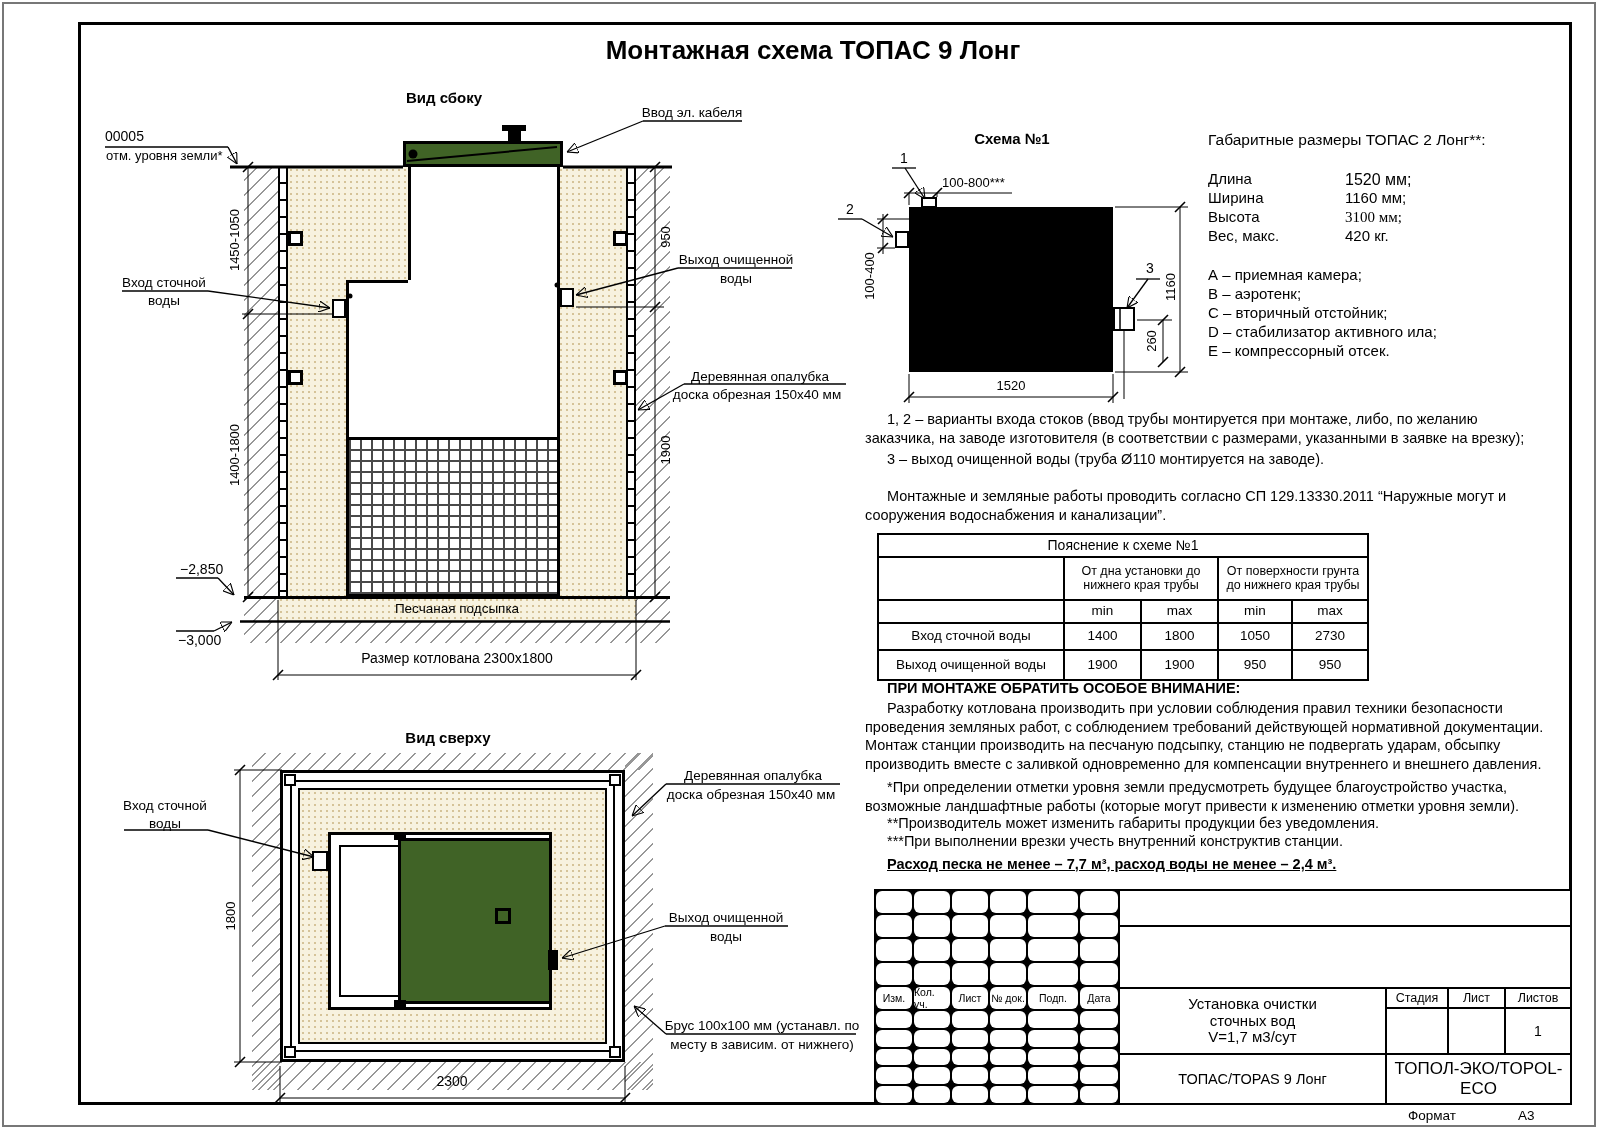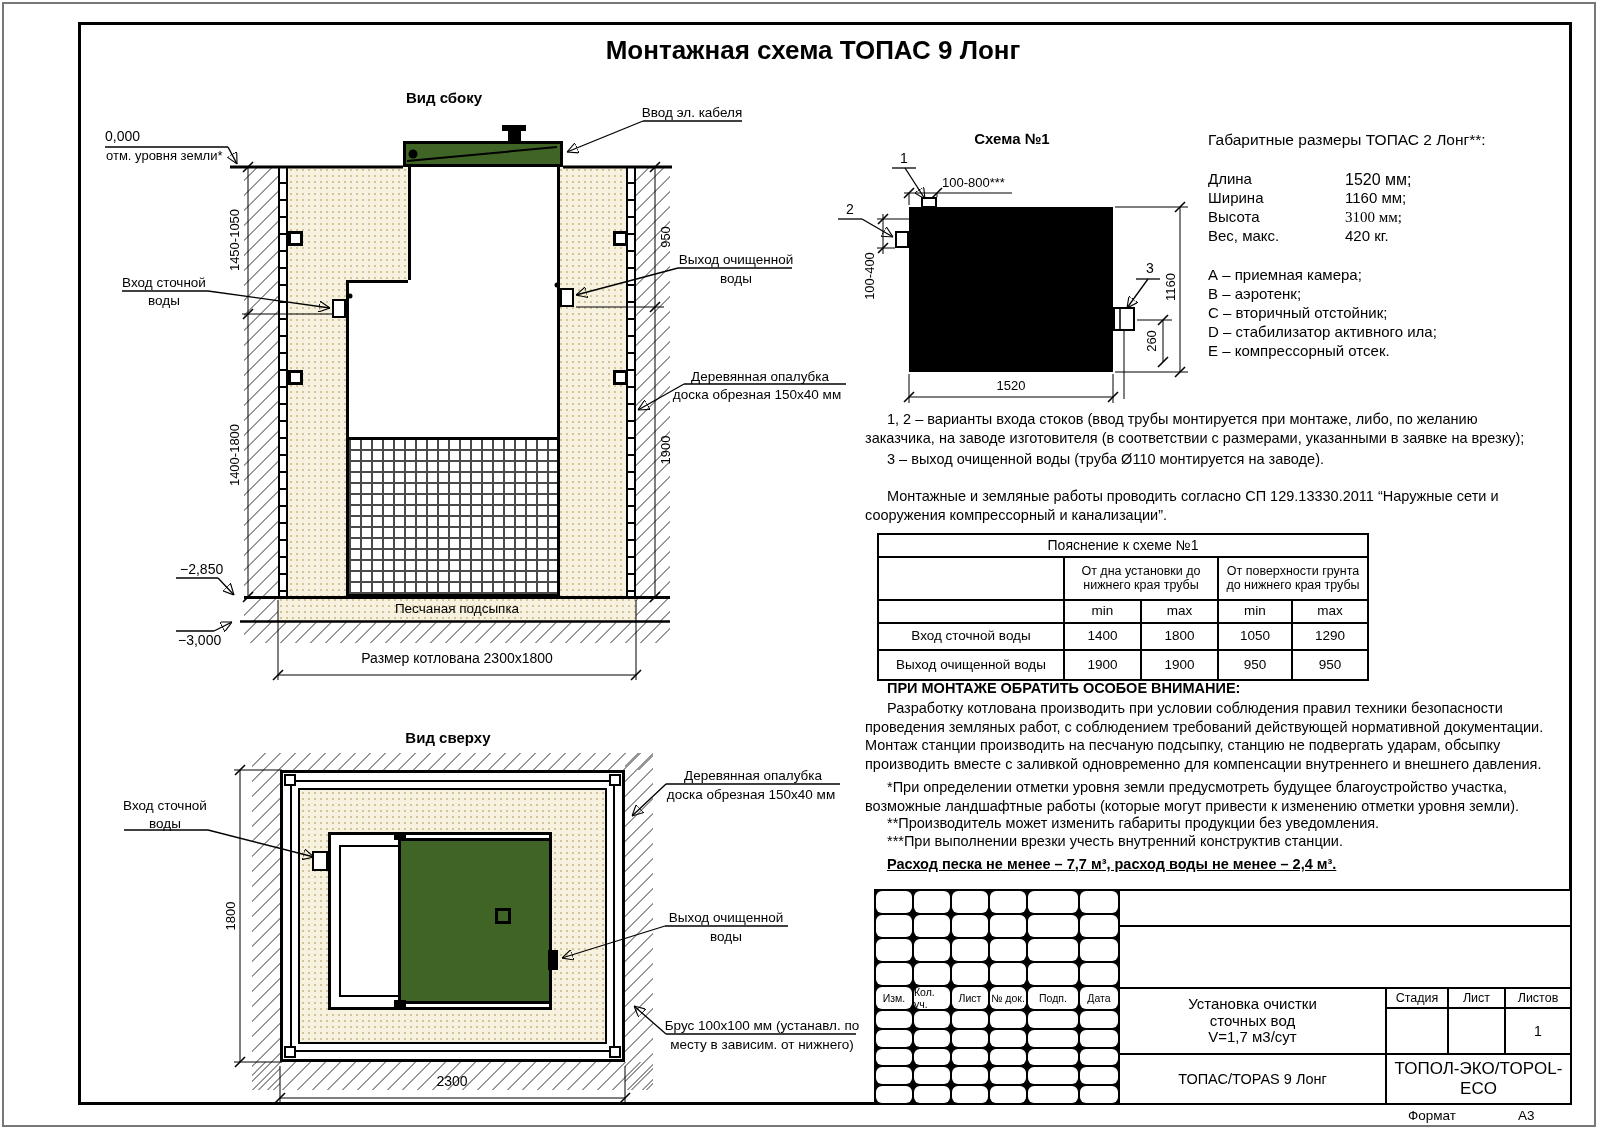--- a/index.html
+++ b/index.html
@@ -192,21 +192,21 @@
     <line class="tk" x1="1108" y1="402" x2="1118" y2="392"></line>
     <line class="tk" x1="1175" y1="212" x2="1185" y2="202"></line>
     <line class="tk" x1="1175" y1="377" x2="1185" y2="367"></line>
     <line class="tk" x1="1158" y1="325" x2="1168" y2="315"></line>
     <line class="tk" x1="1158" y1="367" x2="1168" y2="357"></line>
   </svg>
 
   <div class="lbl ctr b" style="left:813px;top:36px;font-size:26px;">Монтажная схема ТОПАС 9 Лонг</div>
 
   <div class="lbl ctr b" style="left:444px;top:90px;font-size:15px;">Вид сбоку</div>
-  <div class="lbl" style="left:105px;top:129px;">0,000</div>
+  <div class="lbl" style="left:105px;top:129px;">00005</div>
   <div class="lbl" style="left:106px;top:149px;font-size:13px;">отм. уровня земли*</div>
   <div class="lbl ctr" style="left:692px;top:105px;font-size:13.5px;">Ввод эл. кабеля</div>
   <div class="lbl ctr" style="left:164px;top:275px;font-size:13.5px;">Вход сточной</div>
   <div class="lbl ctr" style="left:164px;top:293px;font-size:13.5px;">воды</div>
   <div class="lbl ctr" style="left:736px;top:252px;font-size:13.5px;">Выход очищенной</div>
   <div class="lbl ctr" style="left:736px;top:271px;font-size:13.5px;">воды</div>
   <div class="lbl ctr" style="left:760px;top:369px;font-size:13.5px;">Деревянная опалубка</div>
   <div class="lbl ctr" style="left:757px;top:387px;font-size:13.5px;">доска обрезная 150х40 мм</div>
   <div class="vlbl" style="left:234px;top:240px;">1450-1050</div>
   <div class="vlbl" style="left:234px;top:455px;">1400-1800</div>
@@ -254,37 +254,37 @@
   <div class="lbl" style="left:1208px;top:228px;font-size:15px;">Вес, макс.</div>
   <div class="lbl" style="left:1345px;top:228px;font-size:15px;">420 кг.</div>
   <div class="lbl" style="left:1208px;top:267px;font-size:15px;">А – приемная камера;</div>
   <div class="lbl" style="left:1208px;top:286px;font-size:15px;text-align:center;">В – аэротенк;</div>
   <div class="lbl" style="left:1208px;top:305px;font-size:15px;">С – вторичный отстойник;</div>
   <div class="lbl" style="left:1208px;top:324px;font-size:15px;">D – стабилизатор активного ила;</div>
   <div class="lbl" style="left:1208px;top:343px;font-size:15px;">Е – компрессорный отсек.</div>
 
   <div class="lbl" style="left:865px;top:410px;width:685px;white-space:normal;text-indent:22px;font-size:14.5px;line-height:19px;">1, 2 – варианты входа  стоков (ввод трубы монтируется при монтаже, либо, по желанию заказчика, на заводе изготовителя (в соответствии с размерами, указанными в заявке на врезку);</div>
   <div class="lbl" style="left:865px;top:450px;width:685px;white-space:normal;text-indent:22px;font-size:14.5px;line-height:19px;">3 – выход очищенной воды (труба Ø110 монтируется на заводе).</div>
-  <div class="lbl" style="left:865px;top:487px;width:690px;white-space:normal;text-indent:22px;font-size:14.5px;line-height:19px;">Монтажные и земляные работы проводить согласно СП 129.13330.2011 “Наружные сети и сооружения компрессорный и канализации”.</div>
+  <div class="lbl" style="left:865px;top:487px;width:690px;white-space:normal;text-indent:22px;font-size:14.5px;line-height:19px;">Монтажные и земляные работы проводить согласно СП 129.13330.2011 “Наружные могут и сооружения водоснабжения и канализации”.</div>
 
   <div class="xtable">
     <div class="cell sp5" style="font-size:14px;">Пояснение к схеме №1</div>
     <div class="cell"></div>
     <div class="cell sp2">От дна установки до нижнего края трубы</div>
     <div class="cell sp2">От поверхности грунта до нижнего края трубы</div>
     <div class="cell"></div>
     <div class="cell">min</div>
     <div class="cell">max</div>
     <div class="cell">min</div>
     <div class="cell">max</div>
     <div class="cell">Вход сточной воды</div>
     <div class="cell">1400</div>
     <div class="cell">1800</div>
     <div class="cell">1050</div>
-    <div class="cell">1290</div>
+    <div class="cell">2730</div>
     <div class="cell">Выход очищенной воды</div>
     <div class="cell">1900</div>
     <div class="cell">1900</div>
     <div class="cell">950</div>
     <div class="cell">950</div>
   </div>
 
   <div class="lbl b" style="left:887px;top:680px;font-size:14.5px;">ПРИ МОНТАЖЕ ОБРАТИТЬ ОСОБОЕ ВНИМАНИЕ:</div>
   <div class="lbl" style="left:865px;top:699px;width:690px;white-space:normal;text-indent:22px;font-size:14.5px;line-height:18.5px;">Разработку котлована производить при условии соблюдения правил техники безопасности проведения земляных работ, с соблюдением требований действующей нормативной документации. Монтаж станции производить на песчаную подсыпку, станцию не подвергать ударам, обсыпку производить вместе с заливкой одновременно для компенсации внутреннего и внешнего давления.</div>
   <div class="lbl" style="left:865px;top:778px;width:700px;white-space:normal;text-indent:22px;font-size:14.5px;line-height:18.5px;">*При определении отметки уровня земли предусмотреть будущее благоустройство участка, возможные ландшафтные работы (которые могут привести к изменению отметки уровня земли).</div>

